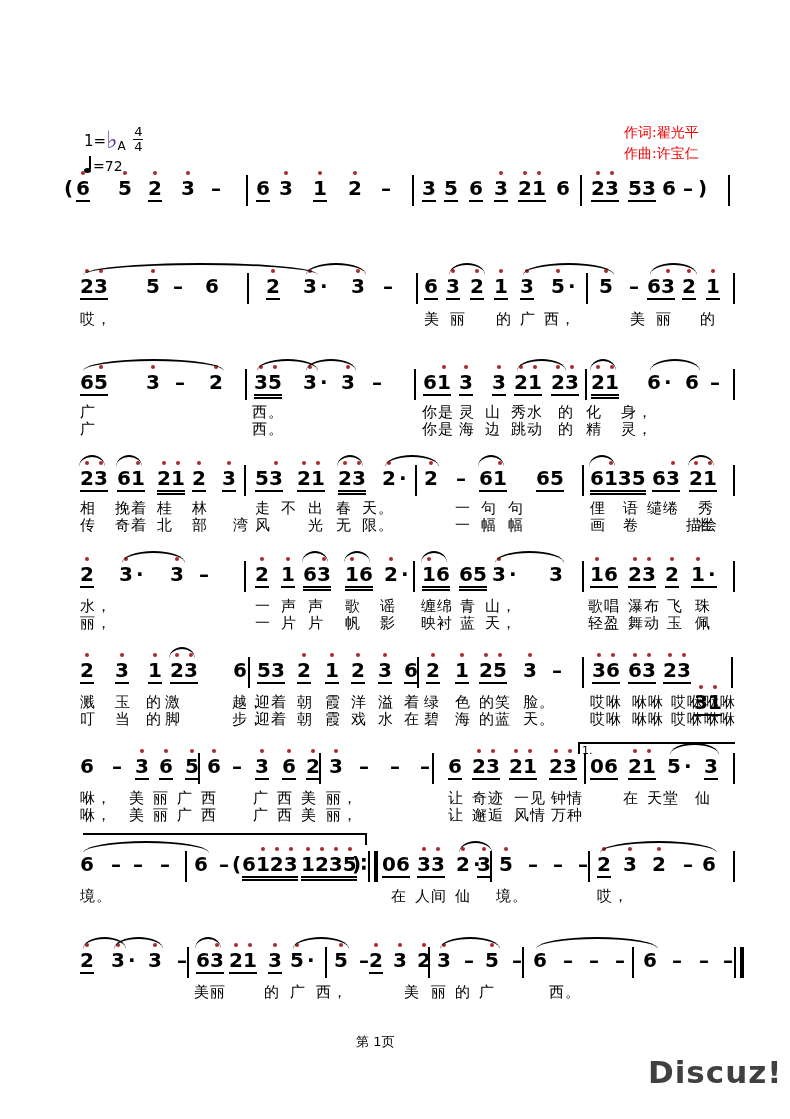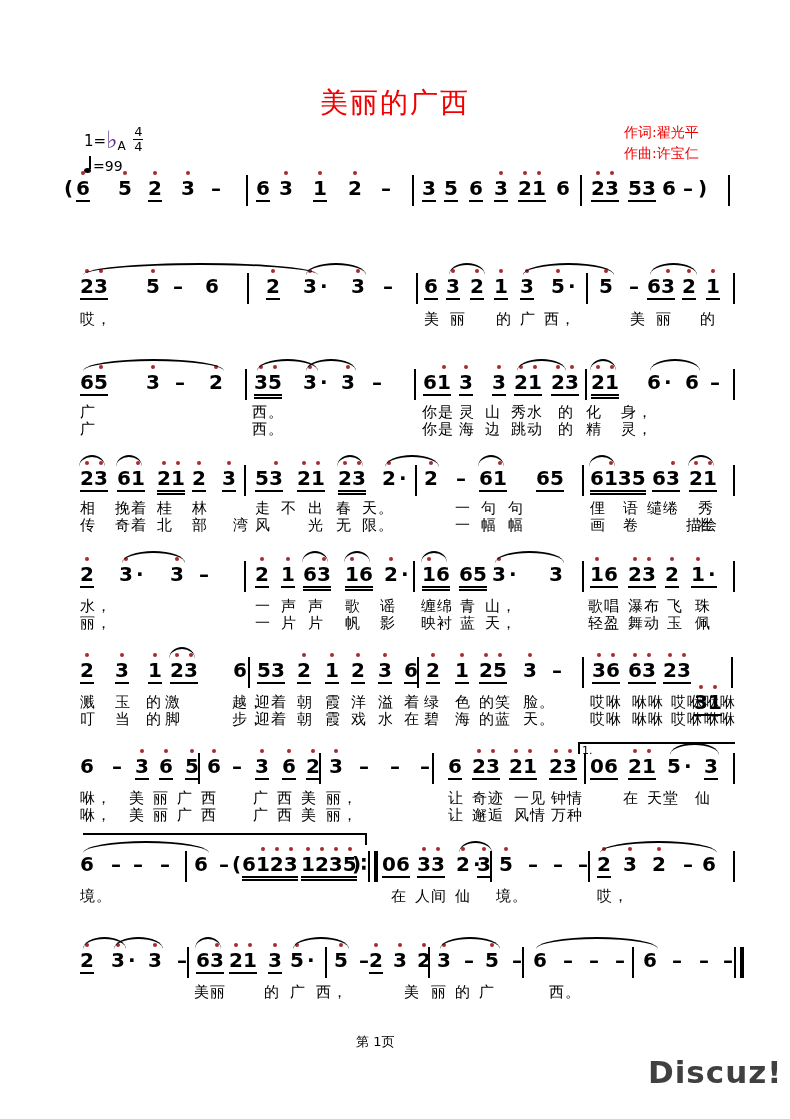--- a/index.html
+++ b/index.html
@@ -35,38 +35,37 @@
   .volta.right{border-right:2px solid #000;}
   .volta .vlabel{position:absolute;left:2px;top:0px;font-size:11px;}
   .lyric{position:absolute;font-size:15px;white-space:nowrap;letter-spacing:1px;line-height:1;}
   .pagenum{position:absolute;left:356px;top:1033px;font-size:13px;}
   .watermark{position:absolute;left:648px;top:1054px;font-size:31px;font-weight:bold;color:#404040;letter-spacing:1px;}
 </style>
 </head>
 <body>
 
 <div class="page">
-  <div class="title">美丽的广西</div>
 
   <div class="credits">
     <div>作词:翟光平</div>
     <div>作曲:许宝仁</div>
   </div>
 
   <div class="keysig">
     <span>1=</span><span class="flat">♭</span><span class="keyletter">A</span>
     <span class="frac">
       <span>4</span>
       <span class="fline"></span>
       <span>4</span>
     </span>
   </div>
 
   <div class="tempo">
-    <span class="qnote"></span><span>=99</span>
+    <span class="qnote"></span><span>=72</span>
   </div>
 
   <div id="stage">
       <span class="tok" style="left: 64px; top: 178px;"><span class="unit sym">(</span></span>
       <span class="tok u1" style="left: 76px; top: 178px;"><span class="unit hi">6</span></span>
       <span class="tok" style="left: 118px; top: 178px;"><span class="unit hi">5</span></span>
       <span class="tok u1" style="left: 148px; top: 178px;"><span class="unit hi">2</span></span>
       <span class="tok" style="left: 181px; top: 178px;"><span class="unit hi">3</span></span>
       <span class="tok" style="left: 208px; top: 178px;"><span class="unit dash">–</span></span>
       <div class="bar" style="left: 246px; top: 175px;"></div>

